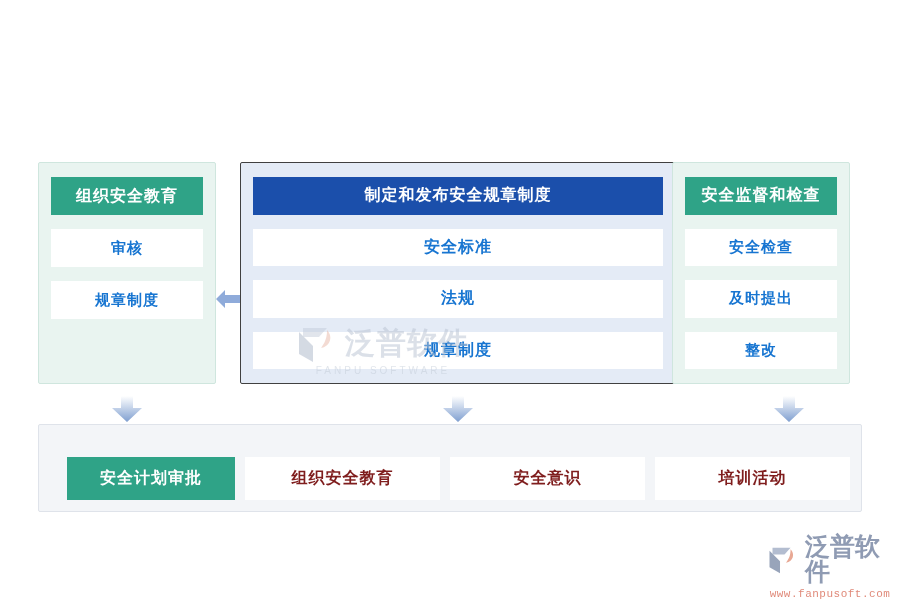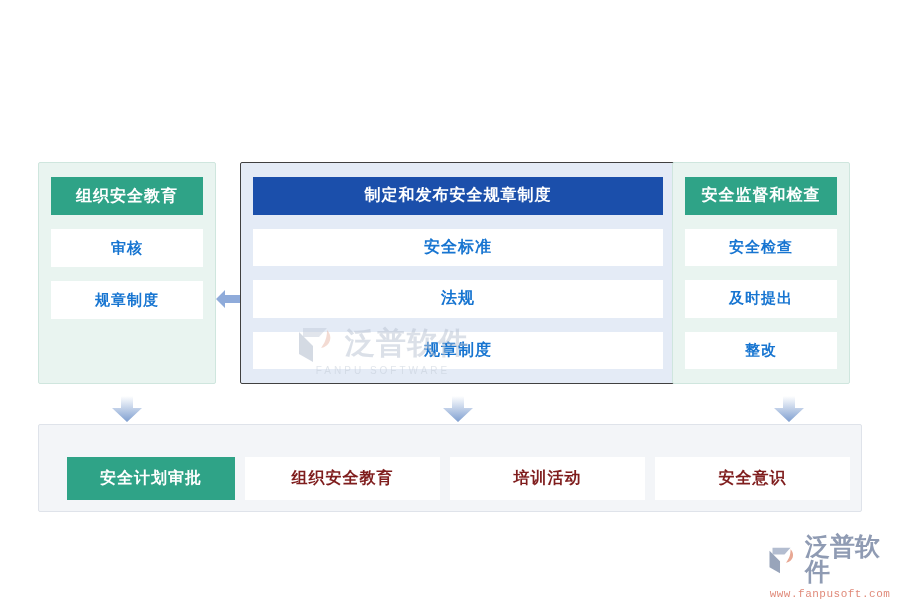--- a/index.html
+++ b/index.html
@@ -294,22 +294,22 @@
         </linearGradient>
       </defs>
       <path d="M9 0 L21 0 L21 12 L30 12 L15 26 L0 12 L9 12 Z" fill="url(#ag3)"></path>
     </svg>
   </div>
 
   <div class="bottom-band" style="left:38px; top:424px; width:824px; height:88px;">
     <div class="bottom-row">
       <div class="bottom-cell lead">安全计划审批</div>
       <div class="bottom-cell item">组织安全教育</div>
+      <div class="bottom-cell item">安全意识</div>
       <div class="bottom-cell item">培训活动</div>
-      <div class="bottom-cell item">安全意识</div>
     </div>
   </div>
 
   <div class="corner-logo">
     <div class="cl-top">
       <svg width="38" height="32" viewBox="0 0 44 38" xmlns="http://www.w3.org/2000/svg">
         <path d="M6 4 L30 4 L22 13 L6 13 Z" fill="#b3bdd0"></path>
         <path d="M2 8 L2 30 L16 38 L16 22 Z" fill="#98a4ba"></path>
         <path d="M30 6 C36 12, 34 22, 24 24 C30 16, 30 10, 30 6 Z" fill="#e8a894"></path>
       </svg>

